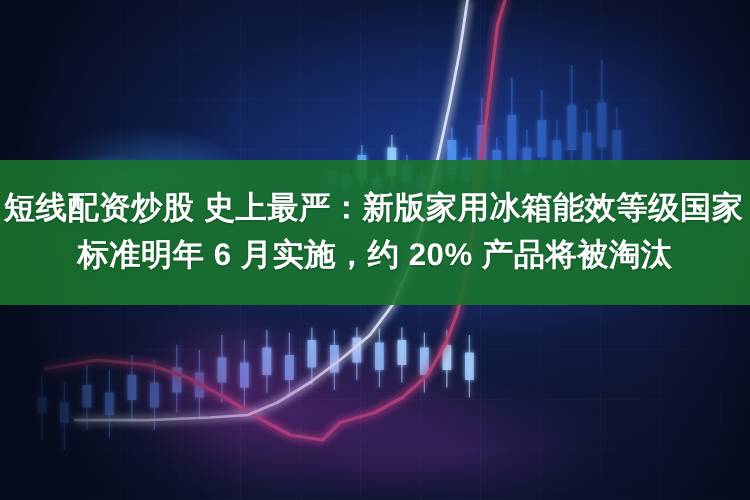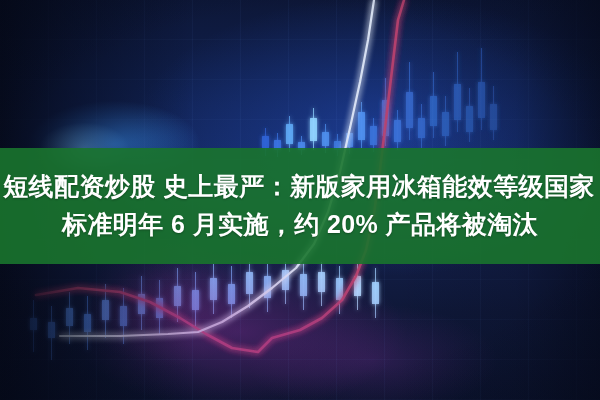--- a/index.html
+++ b/index.html
@@ -81,21 +81,21 @@
     background: radial-gradient(ellipse 520px 330px at 50% 48%, rgba(0,0,0,0) 55%, rgba(4,8,22,0.55) 100%);
   }
 
   svg.layer { overflow: visible; }
 
   
   #banner {
     position: absolute;
     left: 0;
     right: 0;
-    top: 148px;
+    top: 128px;
     height: 116px;
     background: rgba(26,116,45,0.90);
     display: flex;
     flex-direction: column;
     align-items: center;
     justify-content: center;
     box-sizing: border-box;
     padding: 0 0 2px 0;
   }
   #banner .headline-line {

